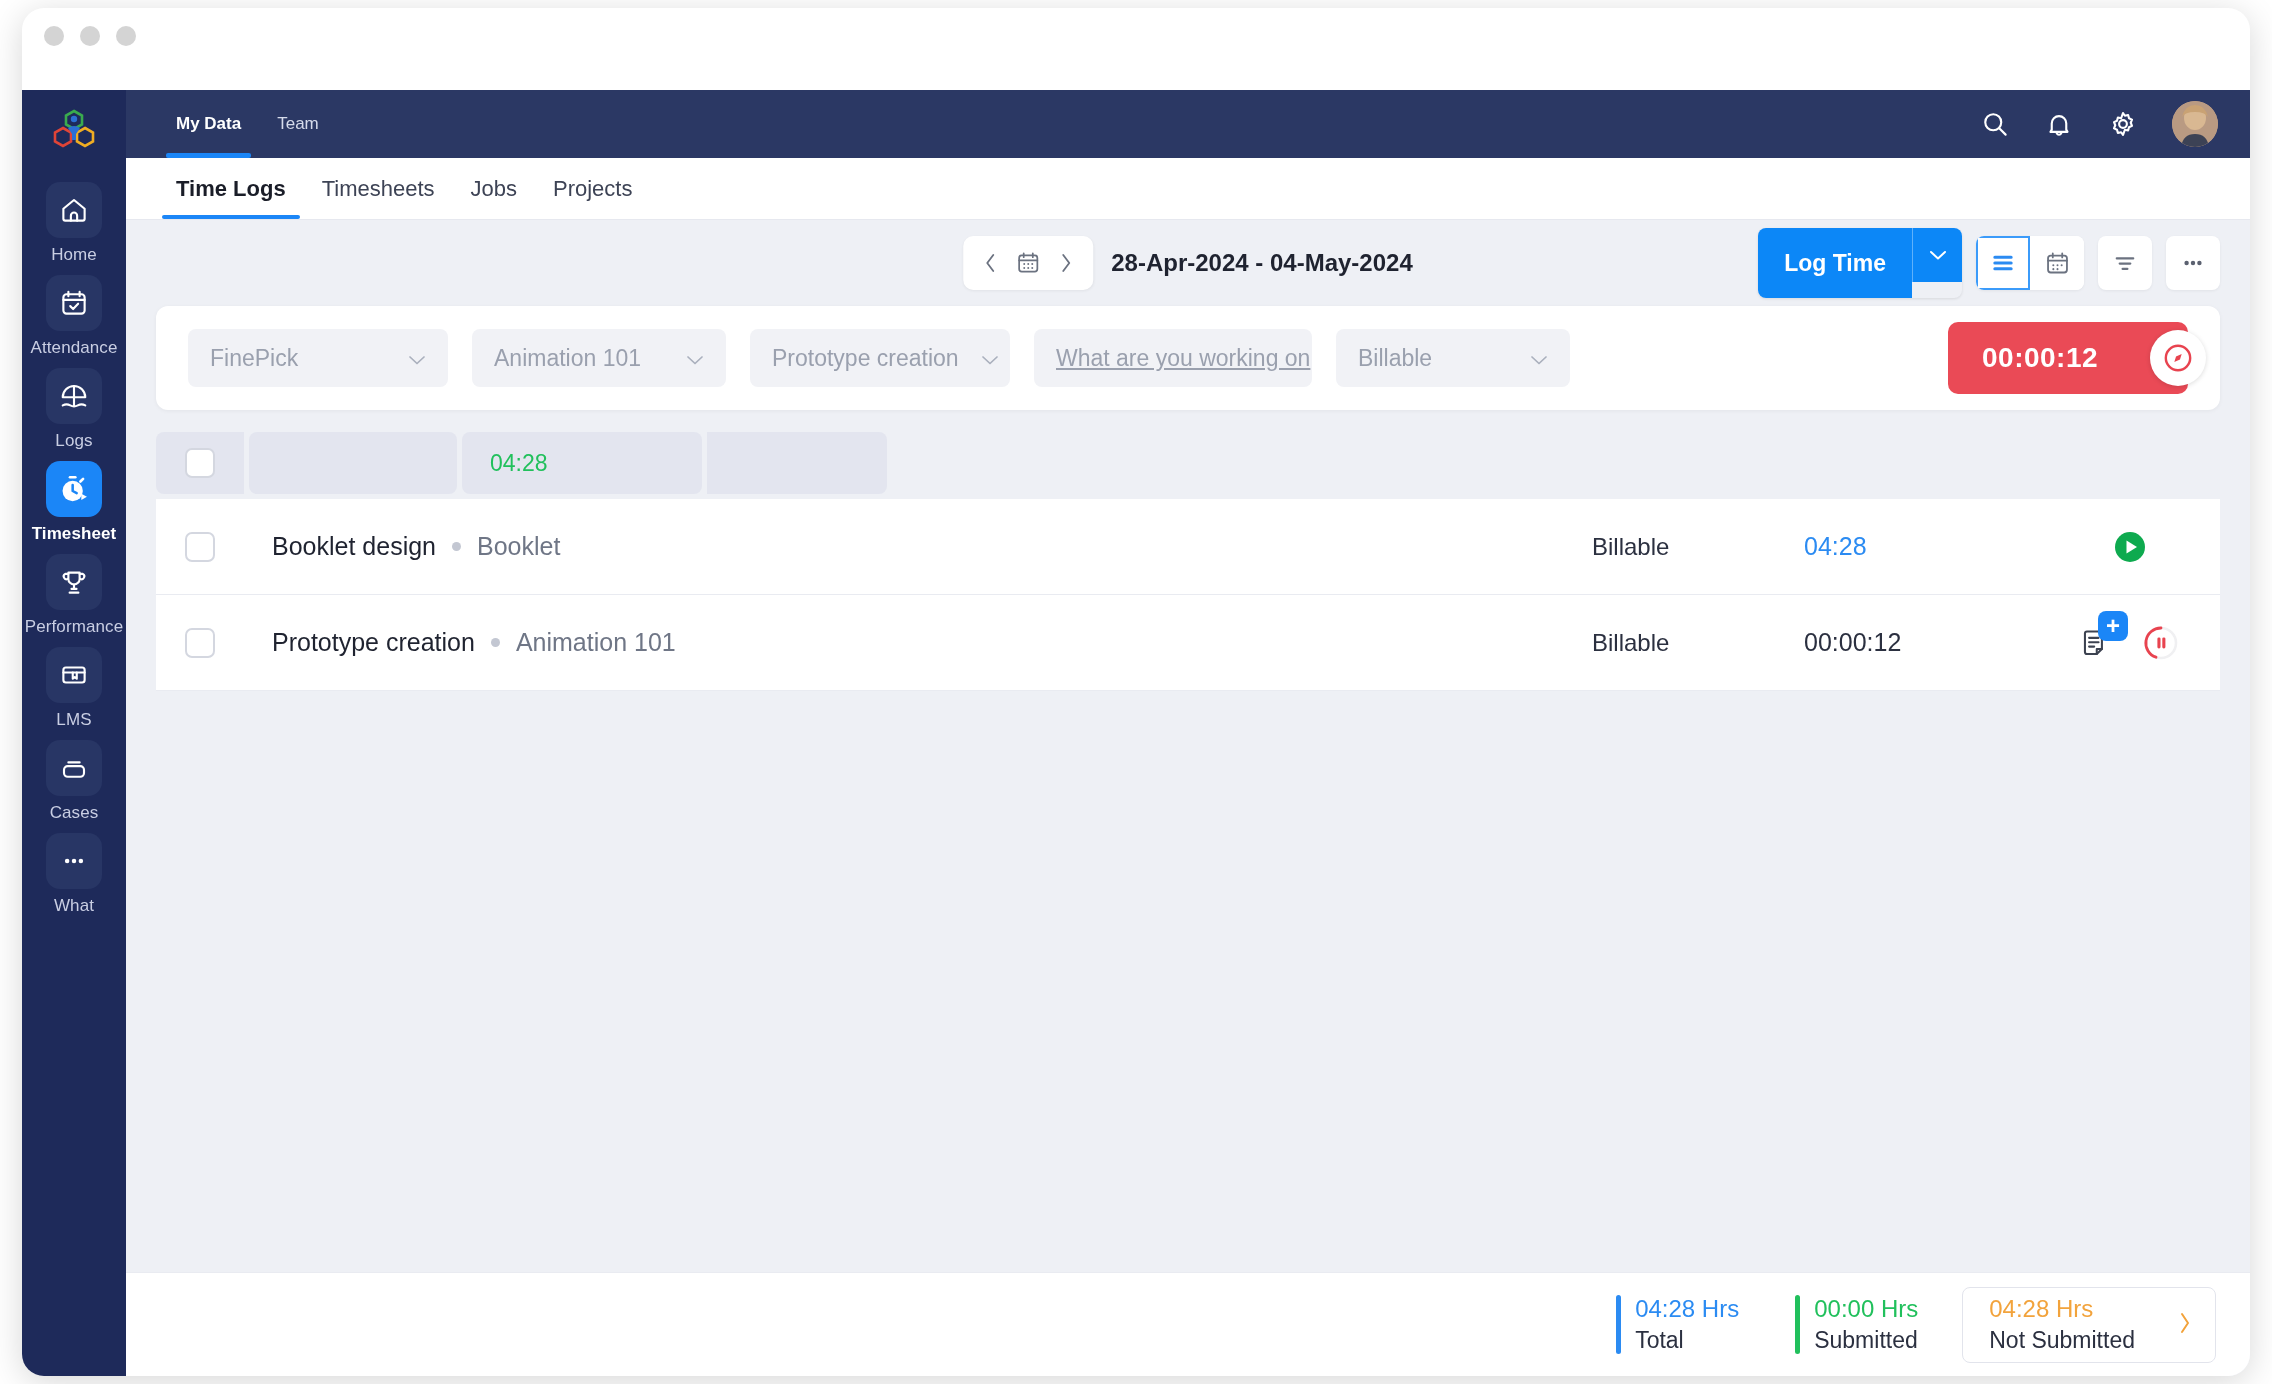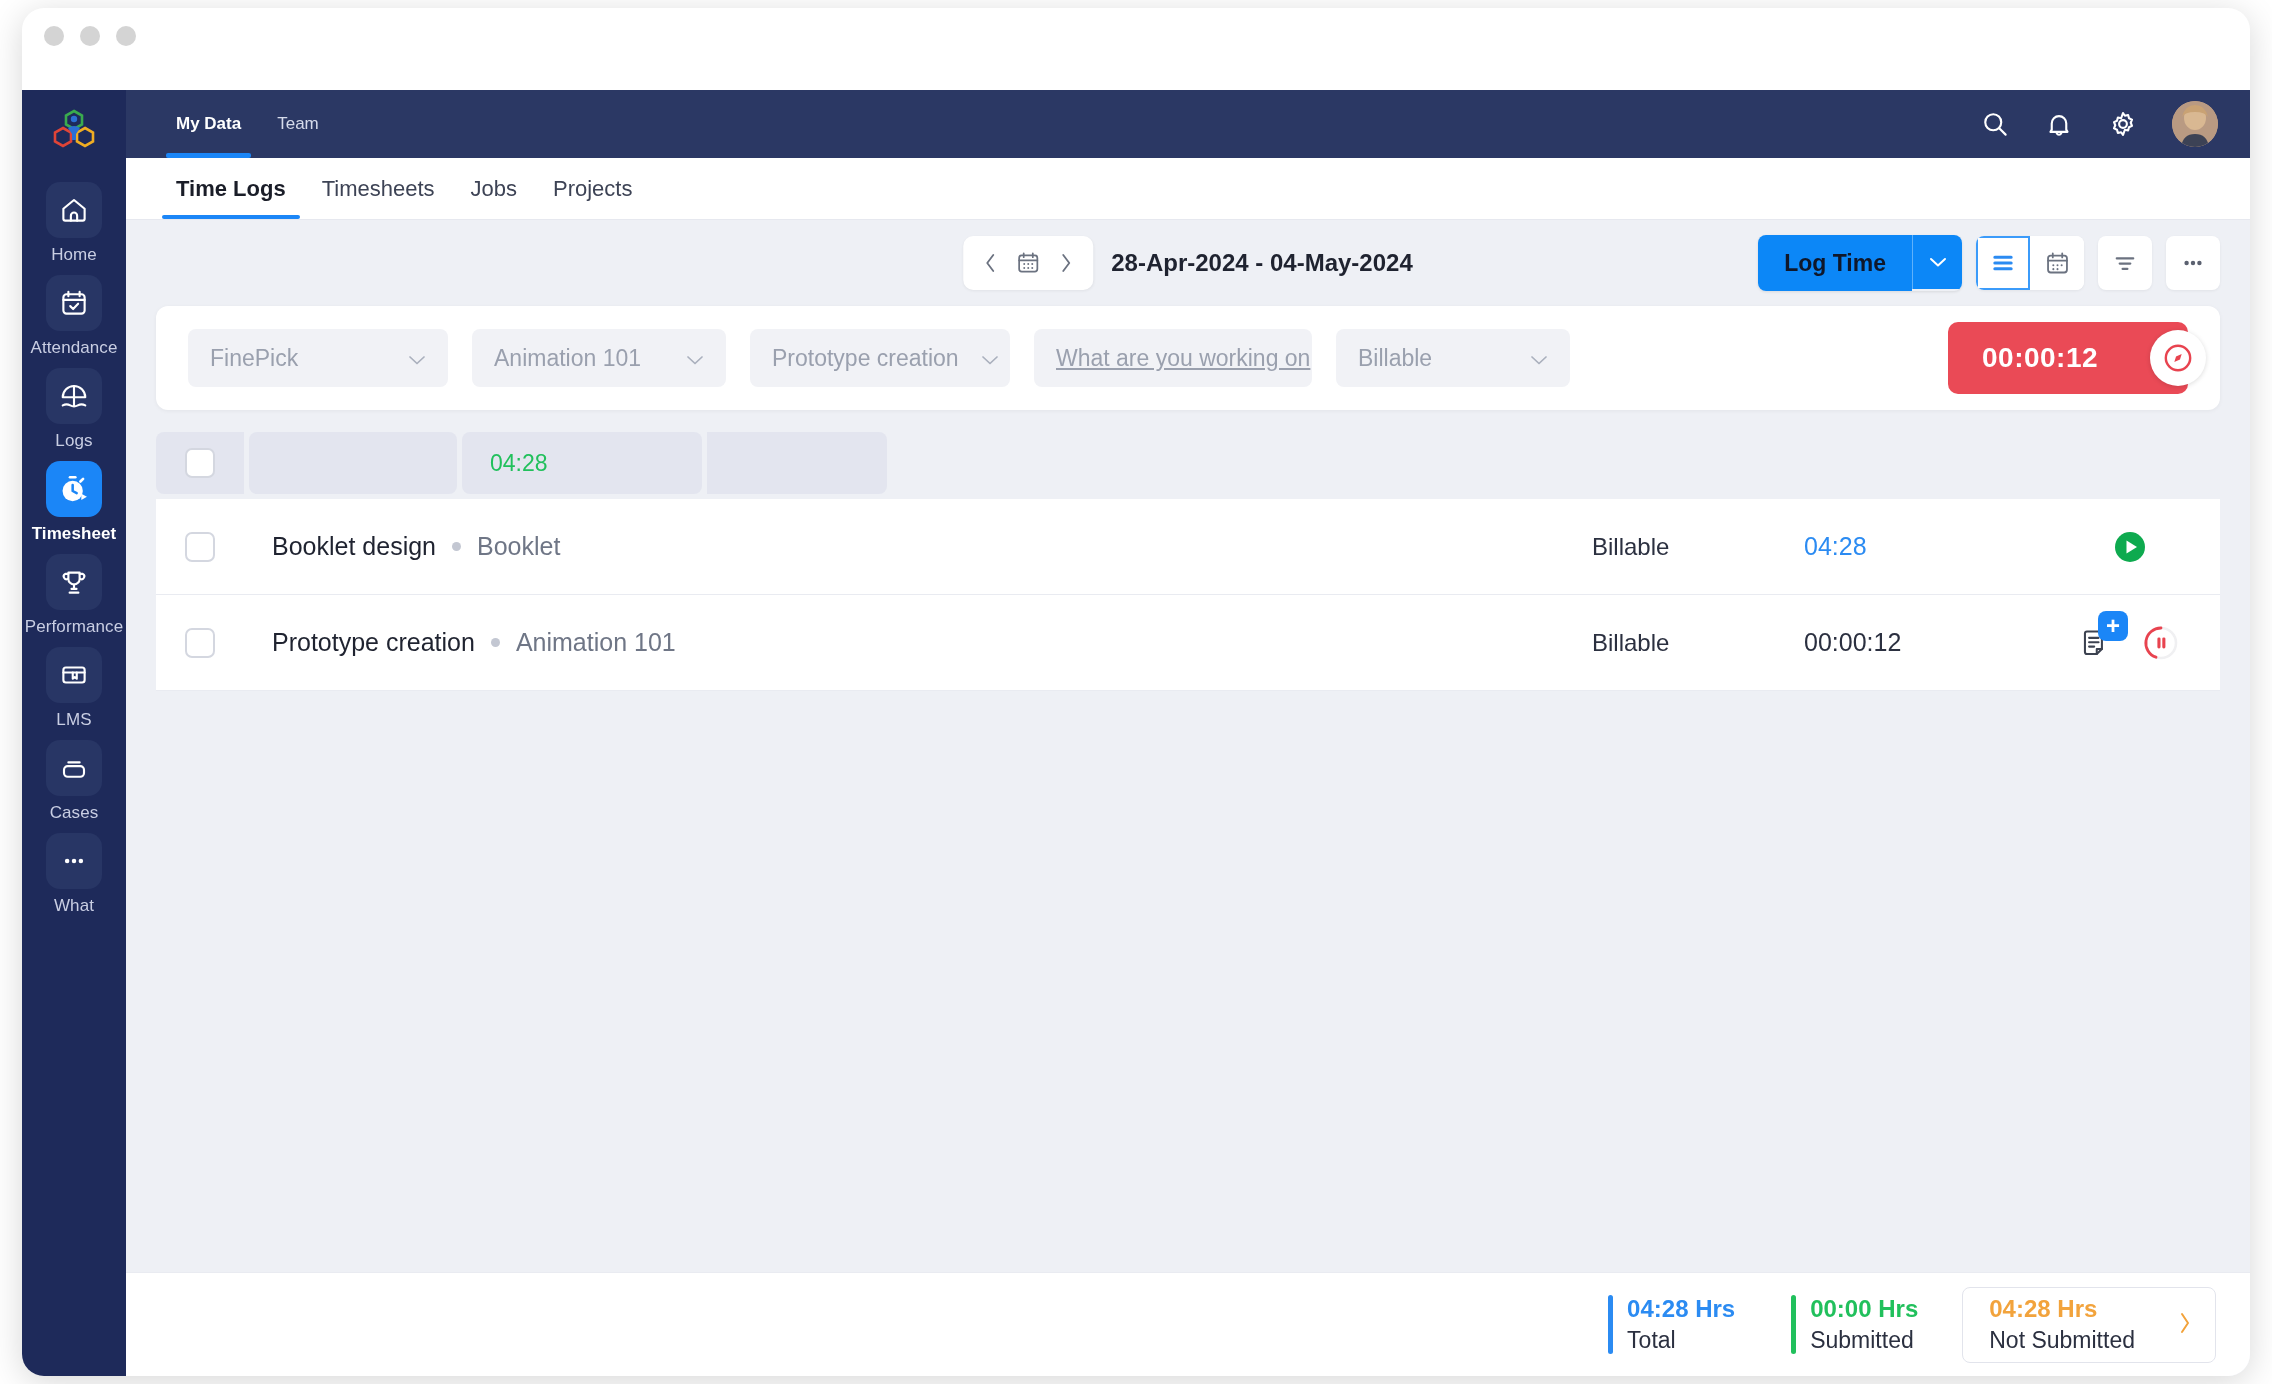--- a/index.html
+++ b/index.html
@@ -183,23 +183,23 @@
   #toolbar-right {
     margin-left: auto;
     display: flex; align-items: center; gap: 14px;
   }
   #logtime-group {
     display: flex; align-items: stretch;
     border-radius: 8px; overflow: hidden;
     box-shadow: 0 1px 3px rgba(0,0,0,0.10);
   }
   #logtime-btn {
-    background: #0c87f7; color: #0f172a;
+    background: #0c87f7; color: #ffffff;
     font-size: 23px; font-weight: bold;
-    padding: 0 26px; height: 56px;
+    padding: 0 26px; height: 70px;
     display: flex; align-items: center;
     cursor: pointer; border: none;
     font-family: inherit;
     text-align: center;
   }
   #logtime-caret {
     background: #0c87f7; width: 50px; height: 54px;
     display: flex; align-items: center; justify-content: center;
     border-left: 1px solid rgba(255,255,255,.35);
     cursor: pointer;
@@ -344,21 +344,21 @@
     padding-right: 34px;
     gap: 0;
     border-top: 1px solid #e9ebf1;
   }
   .summary-stat {
     display: flex; align-items: stretch; gap: 14px;
     padding: 0 28px;
   }
   .stat-bar { width: 5px; border-radius: 3px; }
   .stat-txt { display: flex; flex-direction: column; justify-content: center; gap: 4px; }
-  .stat-value { font-size: 24px; font-weight: bold; }
+  .stat-value { font-size: 24px; font-weight: normal; }
   .stat-label { font-size: 23px; color: #2b3040; }
   #not-submitted-card {
     border: 1px solid #e2e4ec;
     border-radius: 8px;
     height: 76px;
     display: flex; align-items: center;
     padding: 0 22px 0 26px; gap: 42px;
     margin-left: 16px;
     cursor: pointer;
     background: #fff;

